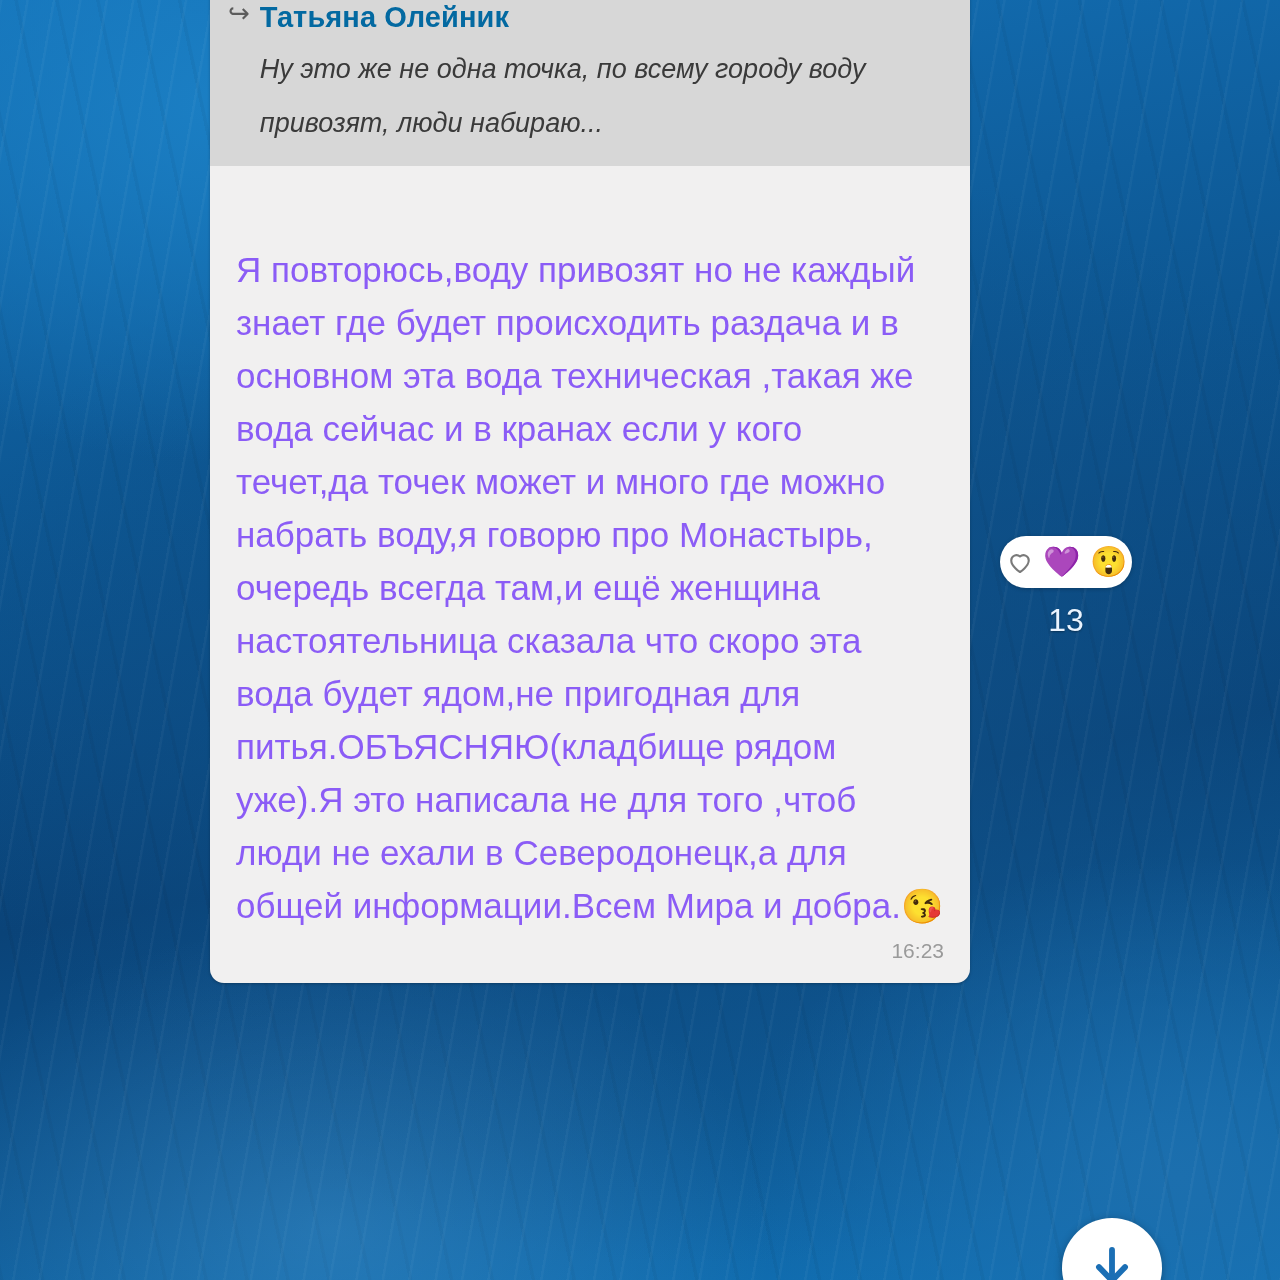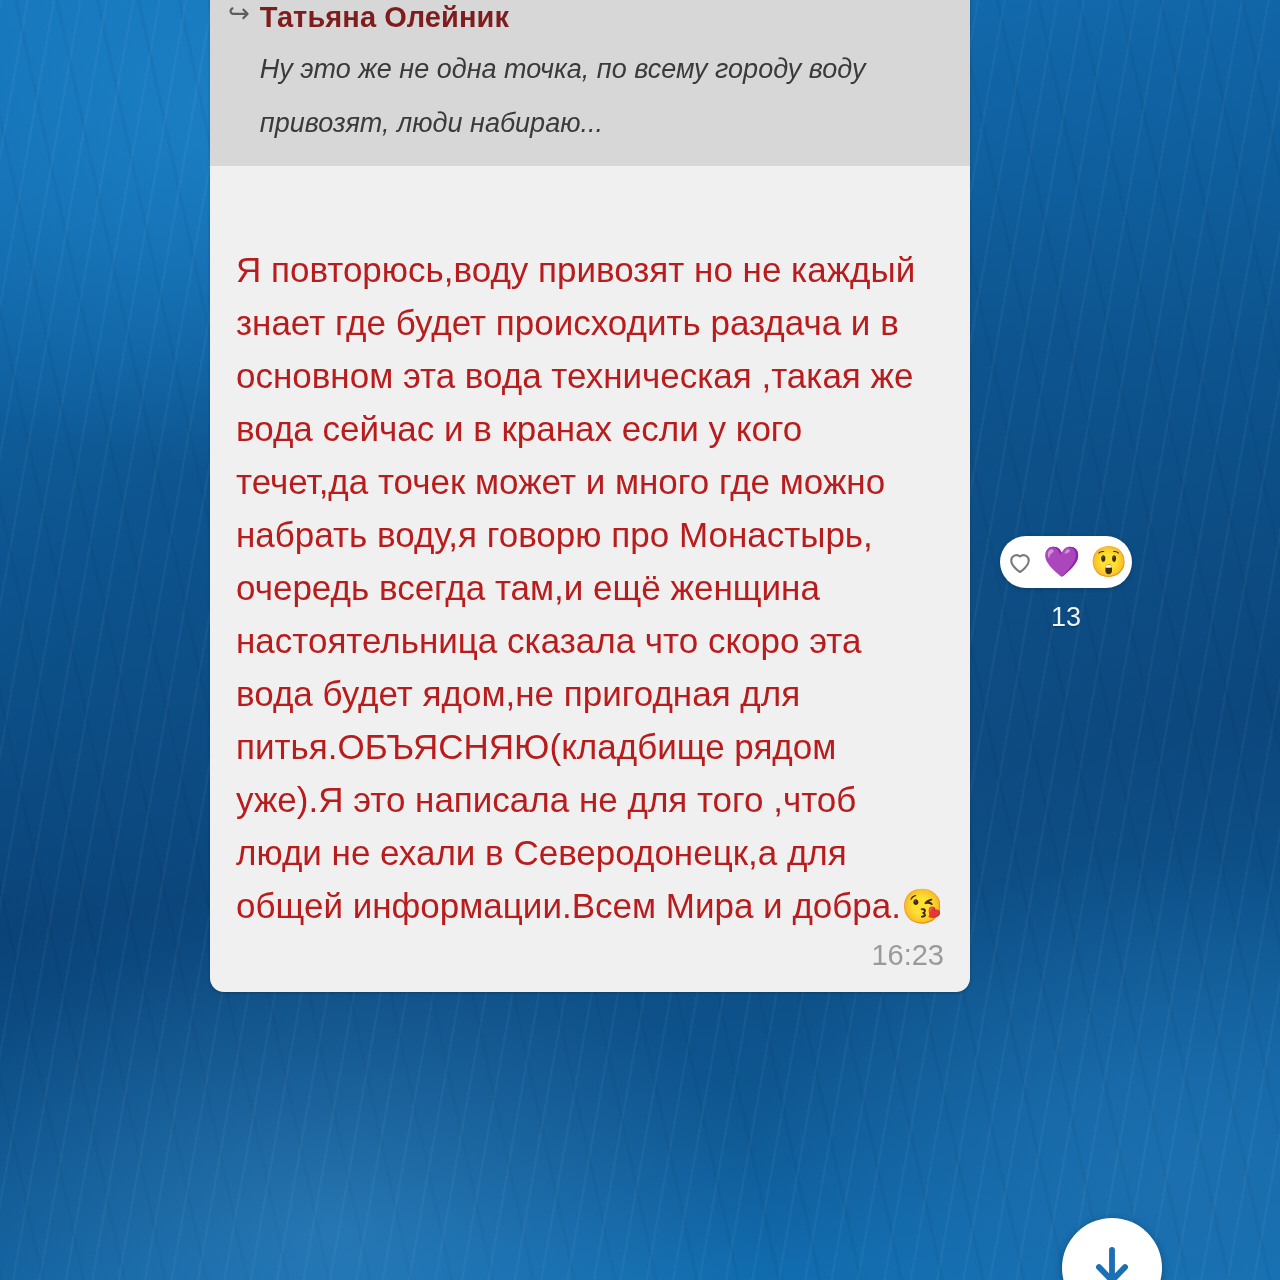--- a/index.html
+++ b/index.html
@@ -66,52 +66,52 @@
     color: #5c5c5c;
     font-size: 26px;
     line-height: 26px;
     margin-top: 48px;
     flex: 0 0 auto;
   }
   .reply-body { flex: 1 1 auto; min-width: 0; }
   .reply-author {
     font-size: 29px;
     font-weight: bold;
-    color: #7f1d1d;
+    color: #0369a1;
     letter-spacing: 0.1px;
     margin: 48px 0 8px 0;
     line-height: 34px;
   }
   .reply-text {
     font-size: 27px;
     font-style: italic;
     color: #3a3a3a;
     line-height: 54px;
     white-space: pre-line;
   }
 
   .bubble-text {
     padding: 24px 26px 6px 26px;
     font-size: 35px;
     line-height: 53px;
-    color: #b91c1c;
+    color: #8b5cf6;
     font-weight: 500;
     white-space: pre-line;
     word-break: break-word;
   }
   .bubble-text .kiss-emoji { font-size: 34px; }
 
   .bubble-meta {
     display: flex;
     justify-content: flex-end;
     align-items: center;
     padding: 0 26px 20px 26px;
   }
   .bubble-time {
-    font-size: 29px;
+    font-size: 21px;
     color: #9a9a9a;
   }
 
   
   .reactions {
     position: absolute;
     left: 1000px;
     top: 536px;
     width: 132px;
   }
@@ -127,21 +127,21 @@
     box-shadow: 0 1px 4px rgba(0,0,0,0.22);
   }
   .reaction-emoji { font-size: 30px; line-height: 30px; }
   .reaction-heart-outline {
     width: 30px; height: 30px;
     display: inline-flex; align-items: center; justify-content: center;
   }
   .reactions-count {
     text-align: center;
     color: #eaf4ff;
-    font-size: 27px;
+    font-size: 32px;
     margin-top: 14px;
     text-shadow: 0 1px 2px rgba(0,0,0,0.35);
   }
 
   
   .watermark {
     position: absolute;
     left: 520px;
     top: 800px;
     font-family: "DejaVu Serif", serif;

